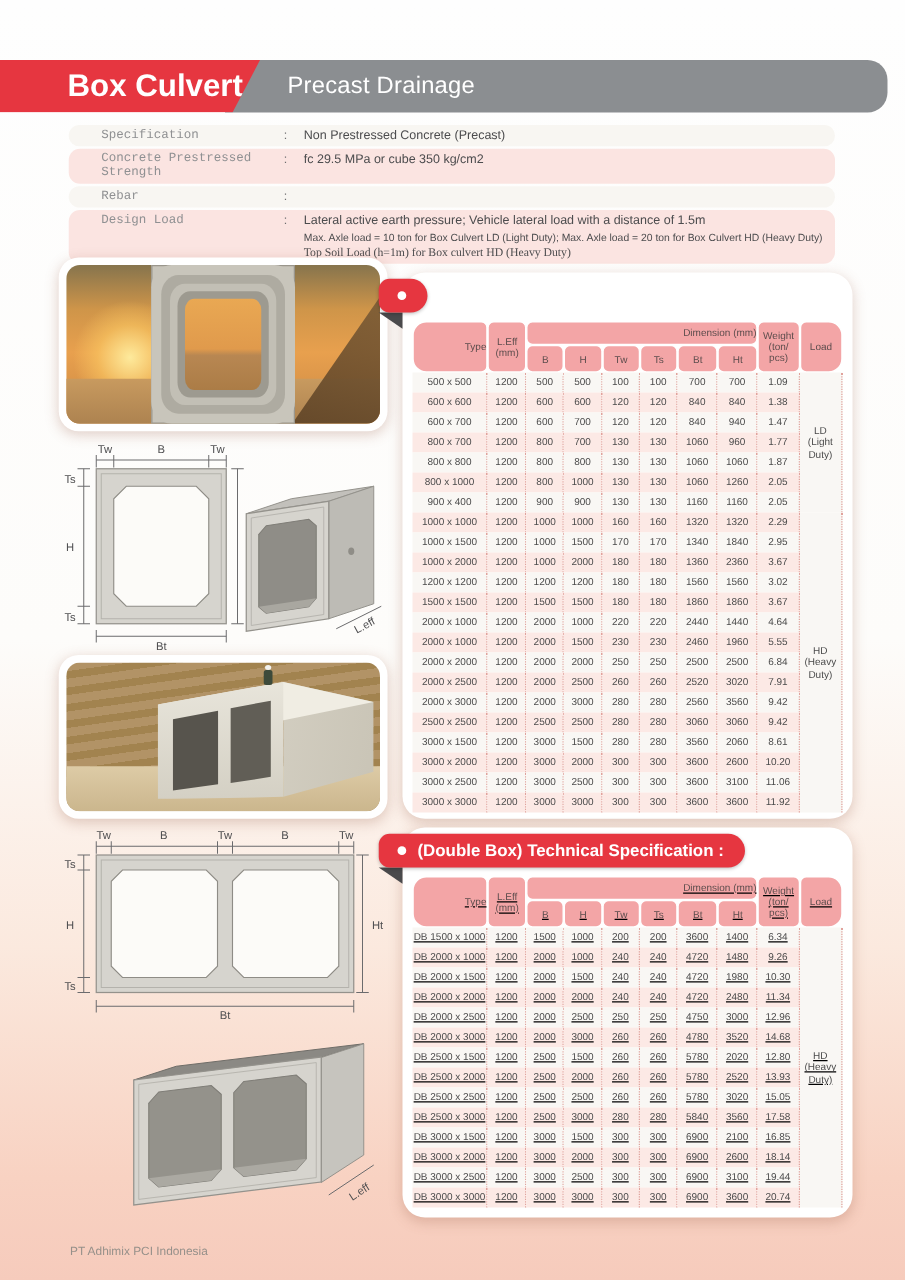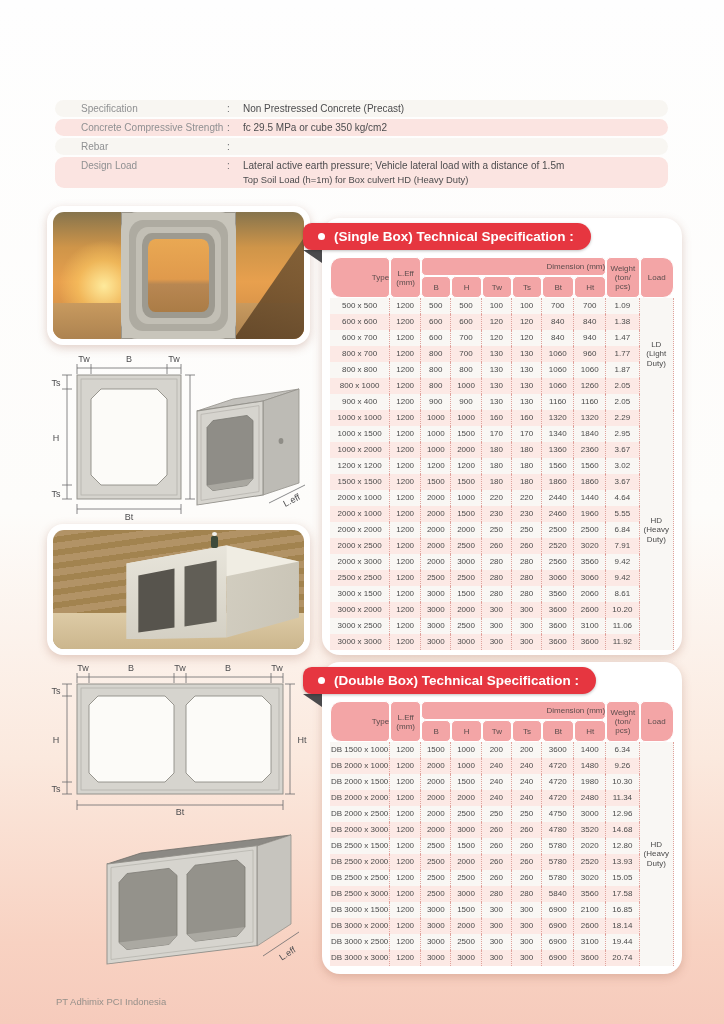--- a/index.html
+++ b/index.html
@@ -14,26 +14,26 @@
               font-size:19px; line-height:42px; padding-left:50px; letter-spacing:.2px; }
   .hdr-red  { position:absolute; left:0; top:48px; width:208px; height:42px; background:#e63640;
               clip-path:polygon(0 0,100% 0,calc(100% - 22px) 100%,0 100%);
               color:#fff; font-size:25px; font-weight:bold; line-height:42px; padding-left:54px; }
 
   
   .specs { position:absolute; left:55px; top:100px; width:613px; font-size:10px; }
   .spec-row { display:flex; align-items:flex-start; border-radius:9px; padding:3px 8px 3px 26px; margin-bottom:2px; }
   .spec-row.light { background:#f8f6f2; }
   .spec-row.pink  { background:#fbe4e1; }
-  .spec-label { width:146px; color:#8f9092; flex:none; }
+  .spec-label { width:146px; color:#8f9092; flex:none;font-family:Liberation Mono, monospace; }
   .spec-colon { width:16px; color:#6d6d6f; flex:none; }
   .spec-value { color:#4c4c4e; }
   .spec-multi .l1 { font-size:10px; }
   .spec-multi .l2 { font-size:8.3px; margin-top:3px; }
-  .spec-multi .l3 { font-size:9.4px; margin-top:3px; }
+  .spec-multi .l3 { font-size:9.4px; margin-top:3px;font-family:Liberation Serif, serif; }
 
   
   .card { position:absolute; background:#fff; border-radius:16px; box-shadow:0 3px 10px rgba(150,90,70,.28); }
   .photo-card1 { left:47px; top:206px; width:263px; height:139px; padding:6px; }
   .photo-card2 { left:47px; top:524px; width:263px; height:131px; padding:6px; }
   .photo { position:relative; width:100%; height:100%; border-radius:11px; overflow:hidden; }
 
   
   .p1-sky { position:absolute; inset:0; background:linear-gradient(180deg,#86744d 0%,#cf9549 28%,#e8a04e 55%,#c98743 100%); }
   .p1-sun { position:absolute; left:2%; top:22%; width:92px; height:92px;
@@ -75,21 +75,21 @@
   .conc  { fill:#d6d4ce; stroke:#94928c; stroke-width:1; }
   .conc-in { fill:none; stroke:#b4b2ac; stroke-width:.8; }
   .open  { fill:#fcfbf8; stroke:#8e8c86; stroke-width:.9; }
 
   .footer-text { position:absolute; left:56px; top:996px; font-size:9.5px; color:#96908a; }
 
   
   .spec-card { position:absolute; left:322px; width:360px; background:#fff; border-radius:18px;
                box-shadow:0 3px 10px rgba(150,90,70,.28); }
   .card-single { top:218px; height:437px; }
-  .card-double { top:662px; height:312px; }
+  .card-double { top:662px; height:312px;text-decoration:underline; }
   .pill { position:absolute; left:-19px; top:5px; height:27px; background:#e63640; border-radius:9px 14px 14px 9px;
           color:#fff; display:flex; align-items:center; gap:9px; padding:0 17px 0 15px;
           font-weight:bold; font-size:13.5px; white-space:nowrap; box-shadow:0 1px 3px rgba(0,0,0,.25); z-index:2; }
   .pill .dot { width:7px; height:7px; border-radius:50%; background:#fff; flex:none; }
   .fold { position:absolute; left:-19px; top:32px; width:0; height:0;
           border-top:13px solid #4a4a4c; border-left:19px solid transparent; z-index:1; }
 
   table.spec-table { border-collapse:separate; border-spacing:0; table-layout:fixed;
                      width:calc(100% - 16px); margin:39px 8px 0 8px; }
   .spec-table th { background:#f3a5a6; border:1.5px solid #fff; color:#5d4d4d; font-weight:normal;
@@ -103,41 +103,48 @@
   .spec-table tr.even td { background:#f9f7f4; }
   .spec-table tr.odd  td { background:#fce9e5; }
   .spec-table td.load-cell { background:#f9f7f4 !important; font-size:8px; line-height:9.5px; }
   .pre { white-space:pre-line; }
 </style>
 </head>
 <body>
 
 <div class="page">
 
+  <div class="hdr-gray">
+    <span>Precast Drainage</span>
+  </div>
+  <div class="hdr-red">
+    <span>Box Culvert</span>
+  </div>
 
   <div class="specs">
     <div class="spec-row light">
       <span class="spec-label">Specification</span>
       <span class="spec-colon">:</span>
       <span class="spec-value">Non Prestressed Concrete (Precast)</span>
     </div>
     <div class="spec-row pink">
-      <span class="spec-label">Concrete Compressive Strength</span>
+      <span class="spec-label">Concrete Prestressed Strength</span>
       <span class="spec-colon">:</span>
       <span class="spec-value">fc 29.5 MPa or cube 350 kg/cm2</span>
     </div>
     <div class="spec-row light">
       <span class="spec-label">Rebar</span>
       <span class="spec-colon">:</span>
     </div>
     <div class="spec-row pink">
       <span class="spec-label">Design Load</span>
       <span class="spec-colon">:</span>
       <span class="spec-value spec-multi">
         <div class="l1">Lateral active earth pressure; Vehicle lateral load with a distance of 1.5m</div>
+        <div class="l2">Max. Axle load = 10 ton for Box Culvert LD (Light Duty); Max. Axle load = 20 ton for Box Culvert HD (Heavy Duty)</div>
         <div class="l3">Top Soil Load (h=1m) for Box culvert HD (Heavy Duty)</div>
       </span>
     </div>
   </div>
 
   <div class="card photo-card1">
     <div class="photo">
       <div class="p1-sky"></div>
       <div class="p1-sun"></div>
       <div class="p1-ground"></div>
@@ -277,21 +284,20 @@
       </g>
       <line class="dim-l" x1="216" y1="138" x2="252" y2="114"></line>
       <text class="dim-t" transform="translate(242,138) rotate(-33)" text-anchor="middle" font-size="8">L.eff</text>
     </svg>
   </div>
 
   <div class="spec-card card-single">
     <div class="fold"></div>
     <div class="pill">
       <span class="dot"></span>
-      <span>(Single Box) Technical Specification :</span>
     </div>
     <table class="spec-table">
       <colgroup>
         <col style="width:17.5%">
           <col style="width:9%">
           <col style="width:8.8%">
           <col style="width:8.8%">
         <col style="width:8.8%">
           <col style="width:8.8%">
           <col style="width:9.3%">

